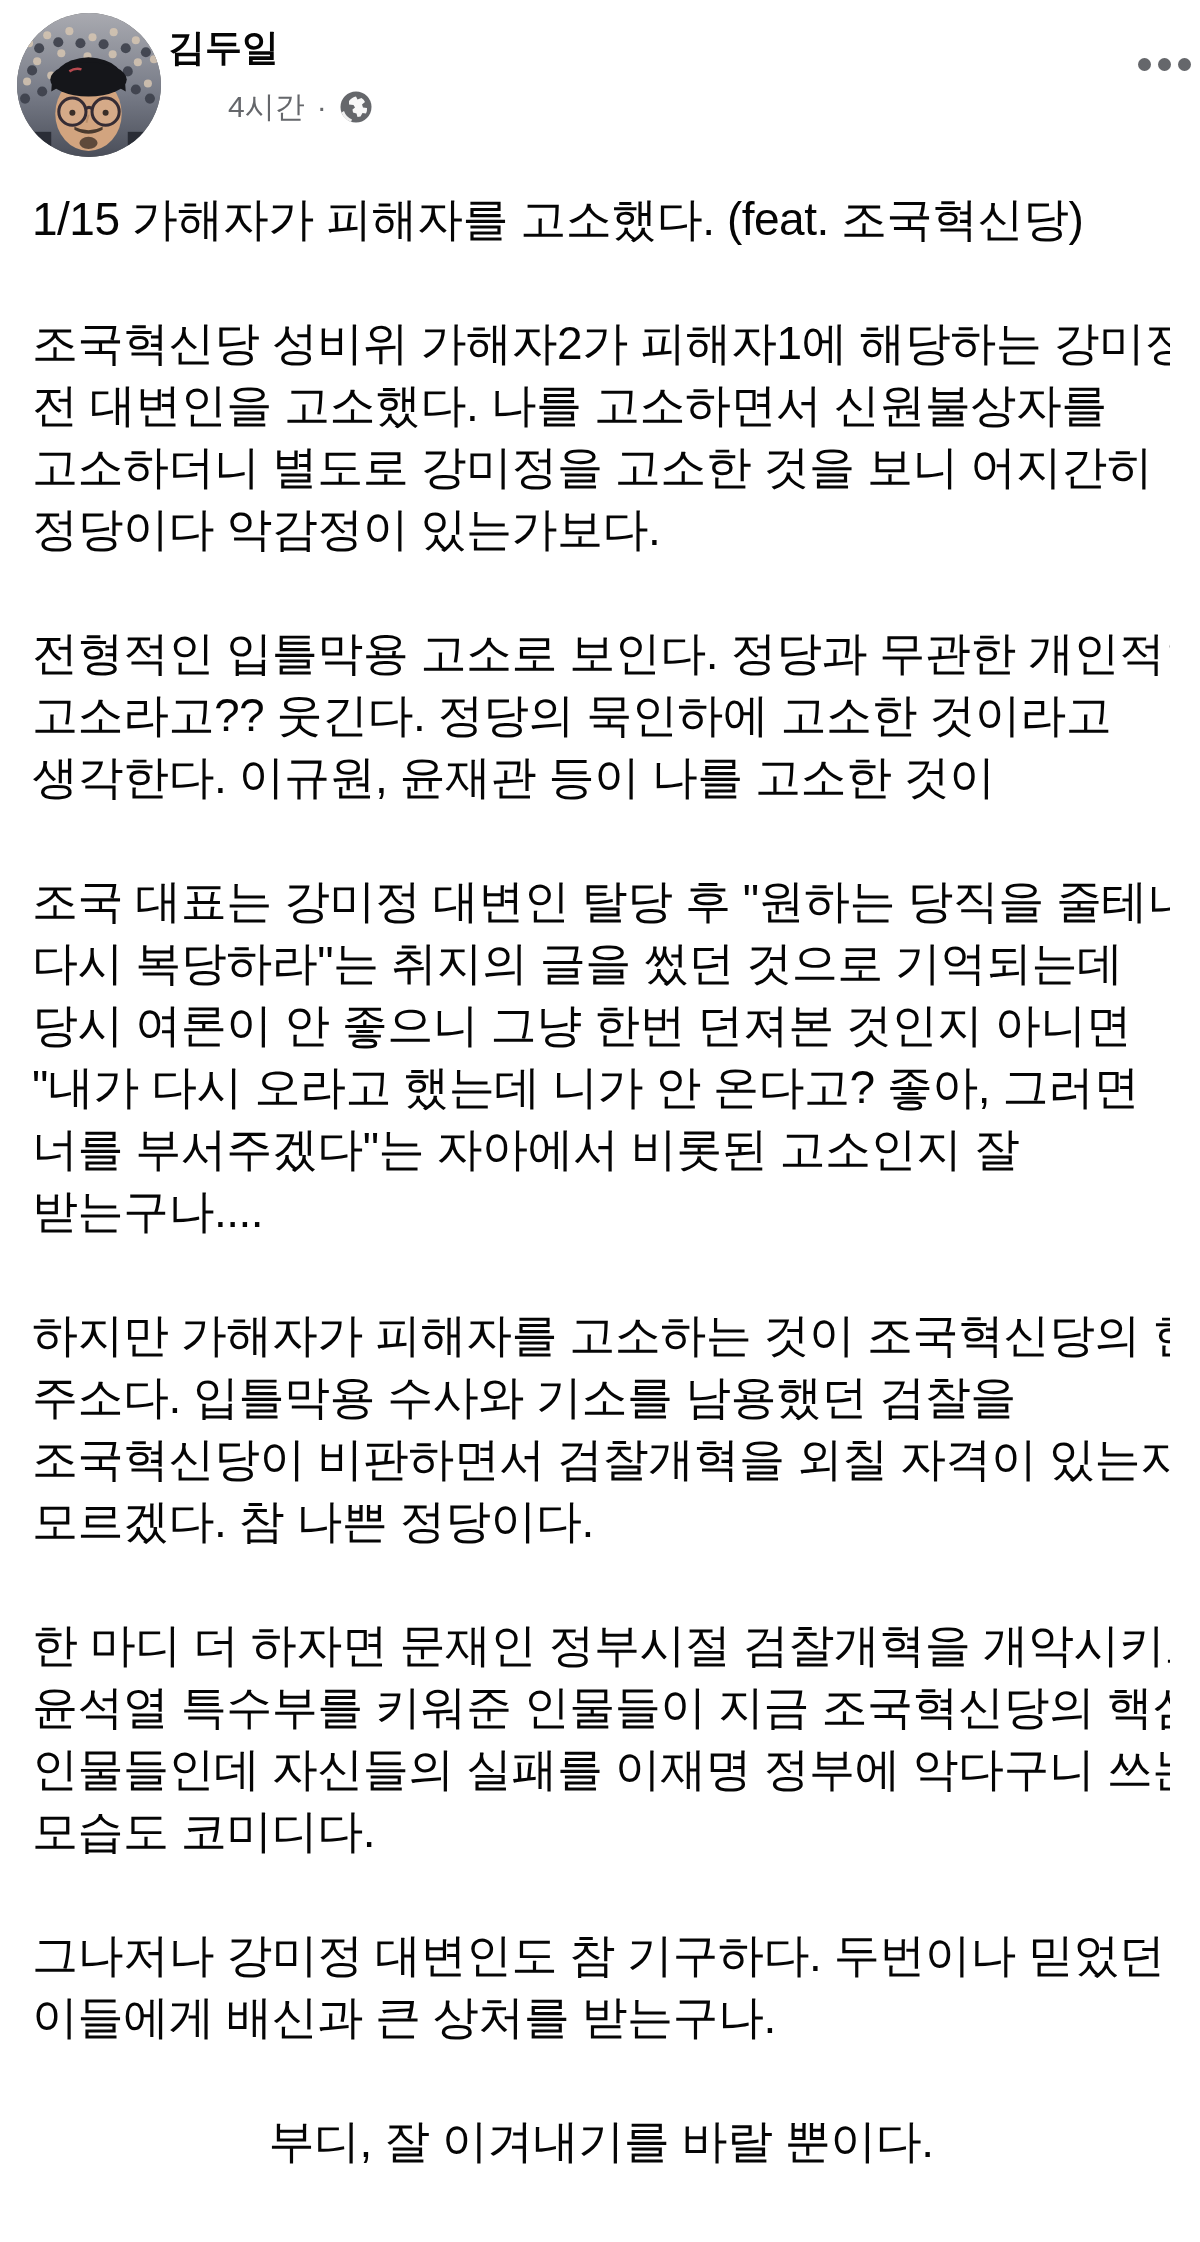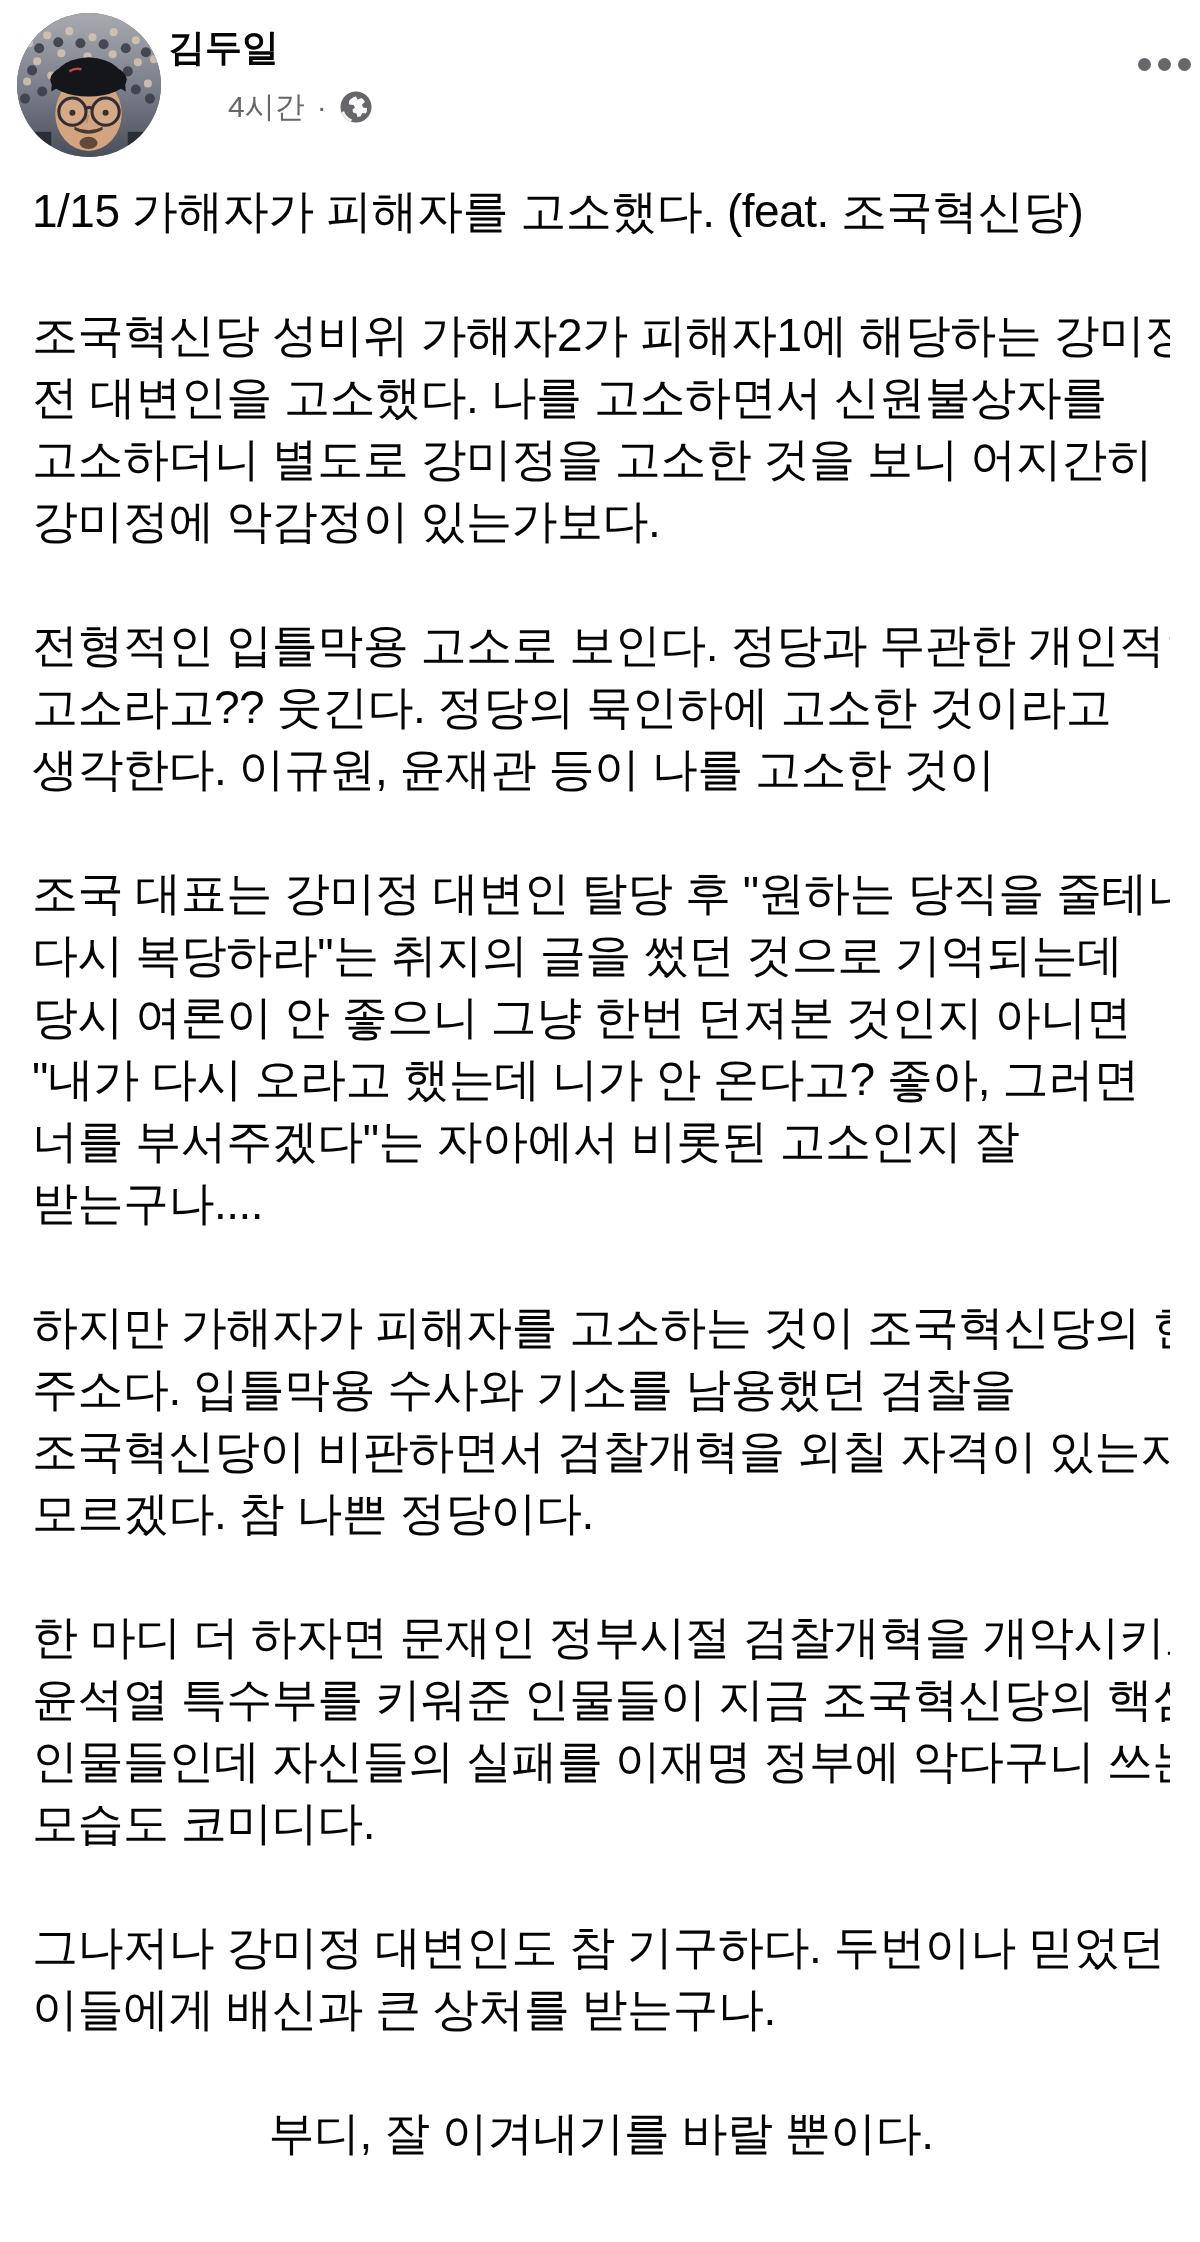--- a/index.html
+++ b/index.html
@@ -30,21 +30,21 @@
   .menu{
     position:absolute;right:7px;top:47px;height:30px;
     display:flex;align-items:center;gap:7px;cursor:pointer;padding:2px;
   }
   .menu .dot{width:13px;height:13px;border-radius:50%;background:#65676B;}
   .content{
     padding:20px 30px 0 32px;
     font-size:46px;line-height:62px;color:#050505;
     letter-spacing:-0.5px;
   }
-  .para{margin:0 0 62px 0;}
+  .para{margin:8px 0 62px 0;}
   .para:last-child{margin-bottom:0;text-align:center;}
   .line{height:62px;white-space:pre;overflow:hidden;}
 </style>
 </head>
 <body>
 
 <div class="header">
 
   <div class="avatar">
     <svg viewBox="0 0 143 143" xmlns="http://www.w3.org/2000/svg">
@@ -128,21 +128,21 @@
 </div>
 
 <div class="content">
     <div class="para">
       <div class="line">1/15 가해자가 피해자를 고소했다. (feat. 조국혁신당)</div>
     </div>
     <div class="para">
       <div class="line">조국혁신당 성비위 가해자2가 피해자1에 해당하는 강미정</div>
       <div class="line">전 대변인을 고소했다. 나를 고소하면서 신원불상자를</div>
       <div class="line">고소하더니 별도로 강미정을 고소한 것을 보니 어지간히</div>
-      <div class="line">강미정에 악감정이 있는가보다.</div>
+      <div class="line">정당이다 악감정이 있는가보다.</div>
     </div>
     <div class="para">
       <div class="line">전형적인 입틀막용 고소로 보인다. 정당과 무관한 개인적인</div>
       <div class="line">고소라고?? 웃긴다. 정당의 묵인하에 고소한 것이라고</div>
       <div class="line">생각한다. 이규원, 윤재관 등이 나를 고소한 것이</div>
     </div>
     <div class="para">
       <div class="line">조국 대표는 강미정 대변인 탈당 후 "원하는 당직을 줄테니</div>
       <div class="line">다시 복당하라"는 취지의 글을 썼던 것으로 기억되는데</div>
       <div class="line">당시 여론이 안 좋으니 그냥 한번 던져본 것인지 아니면</div>

